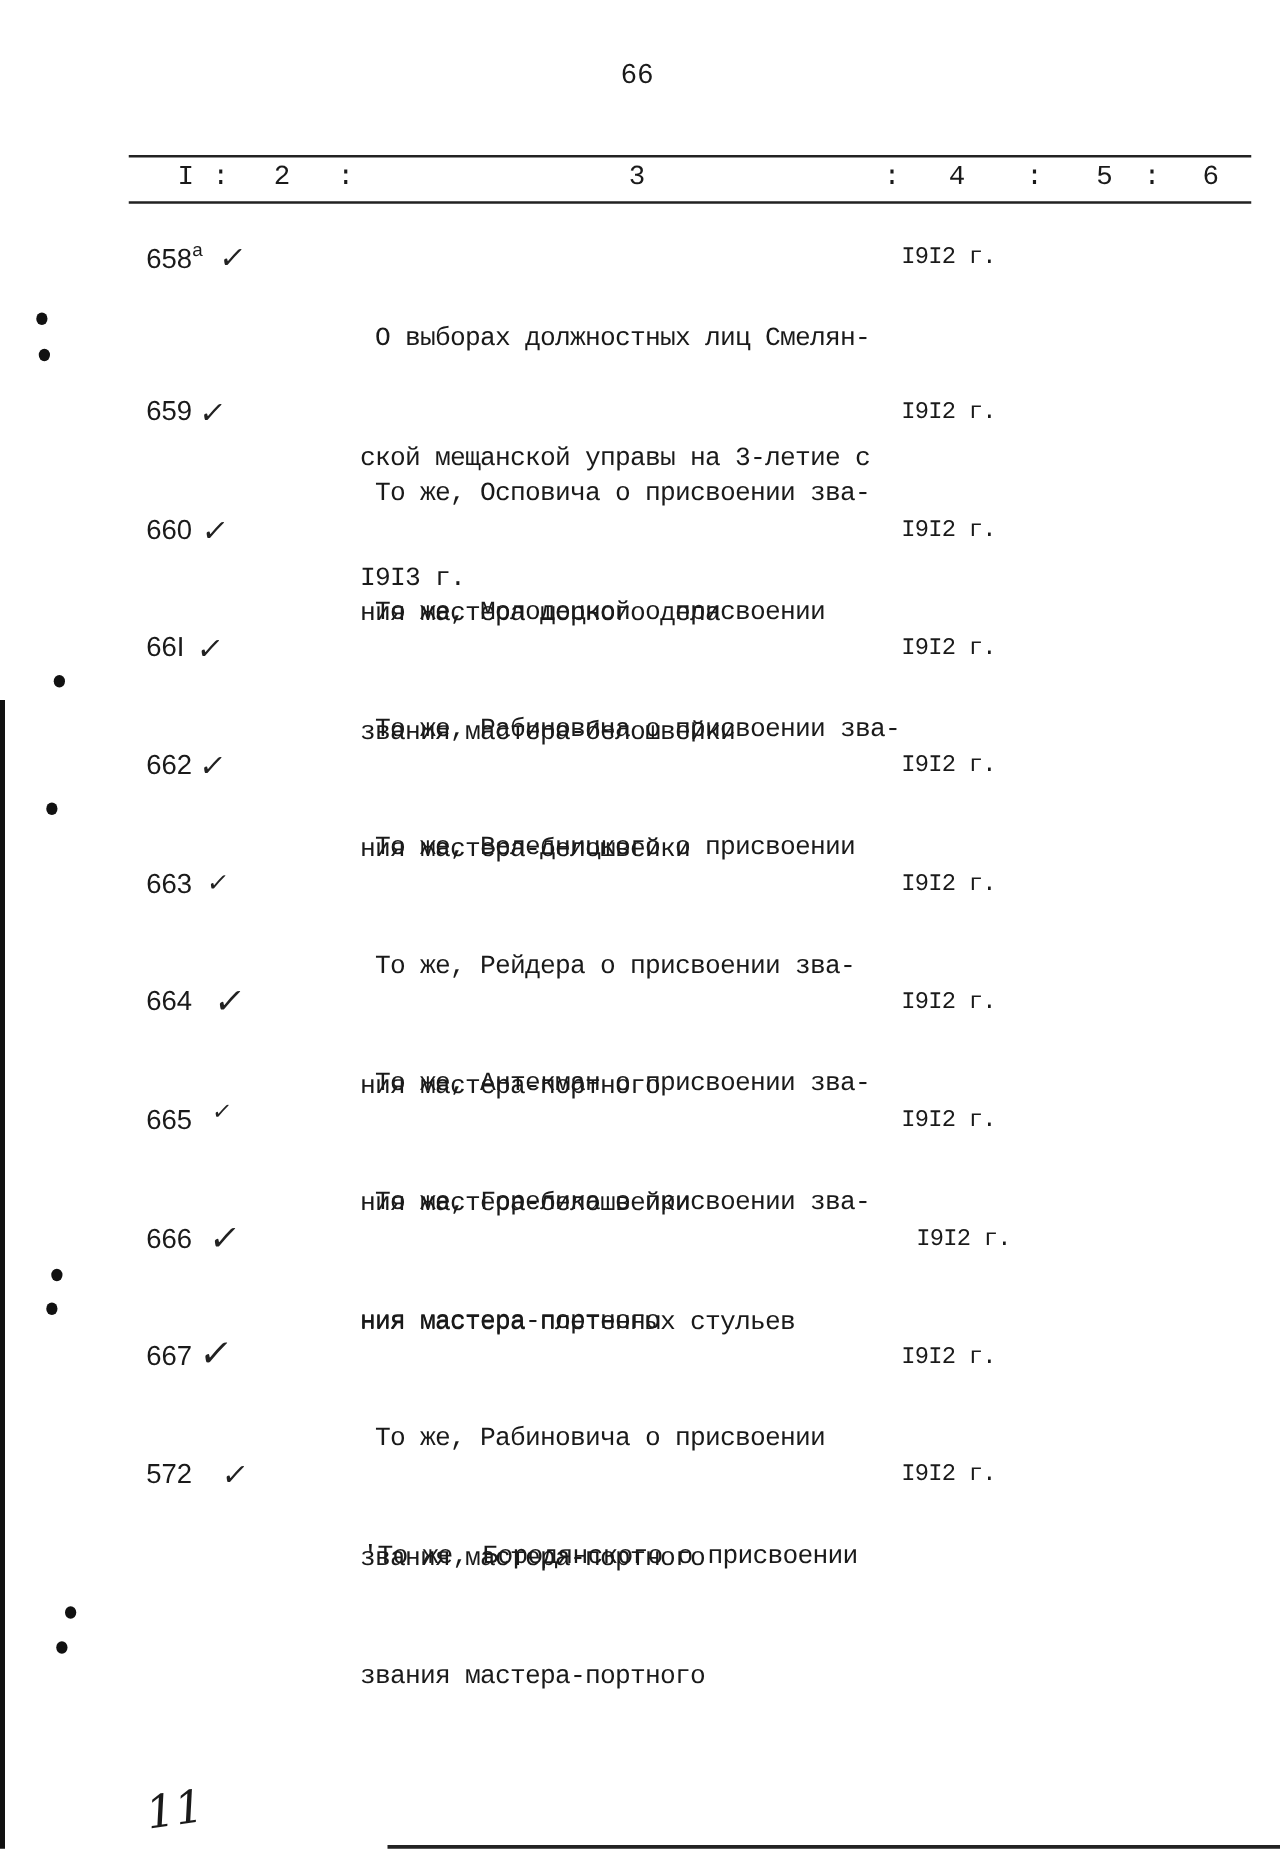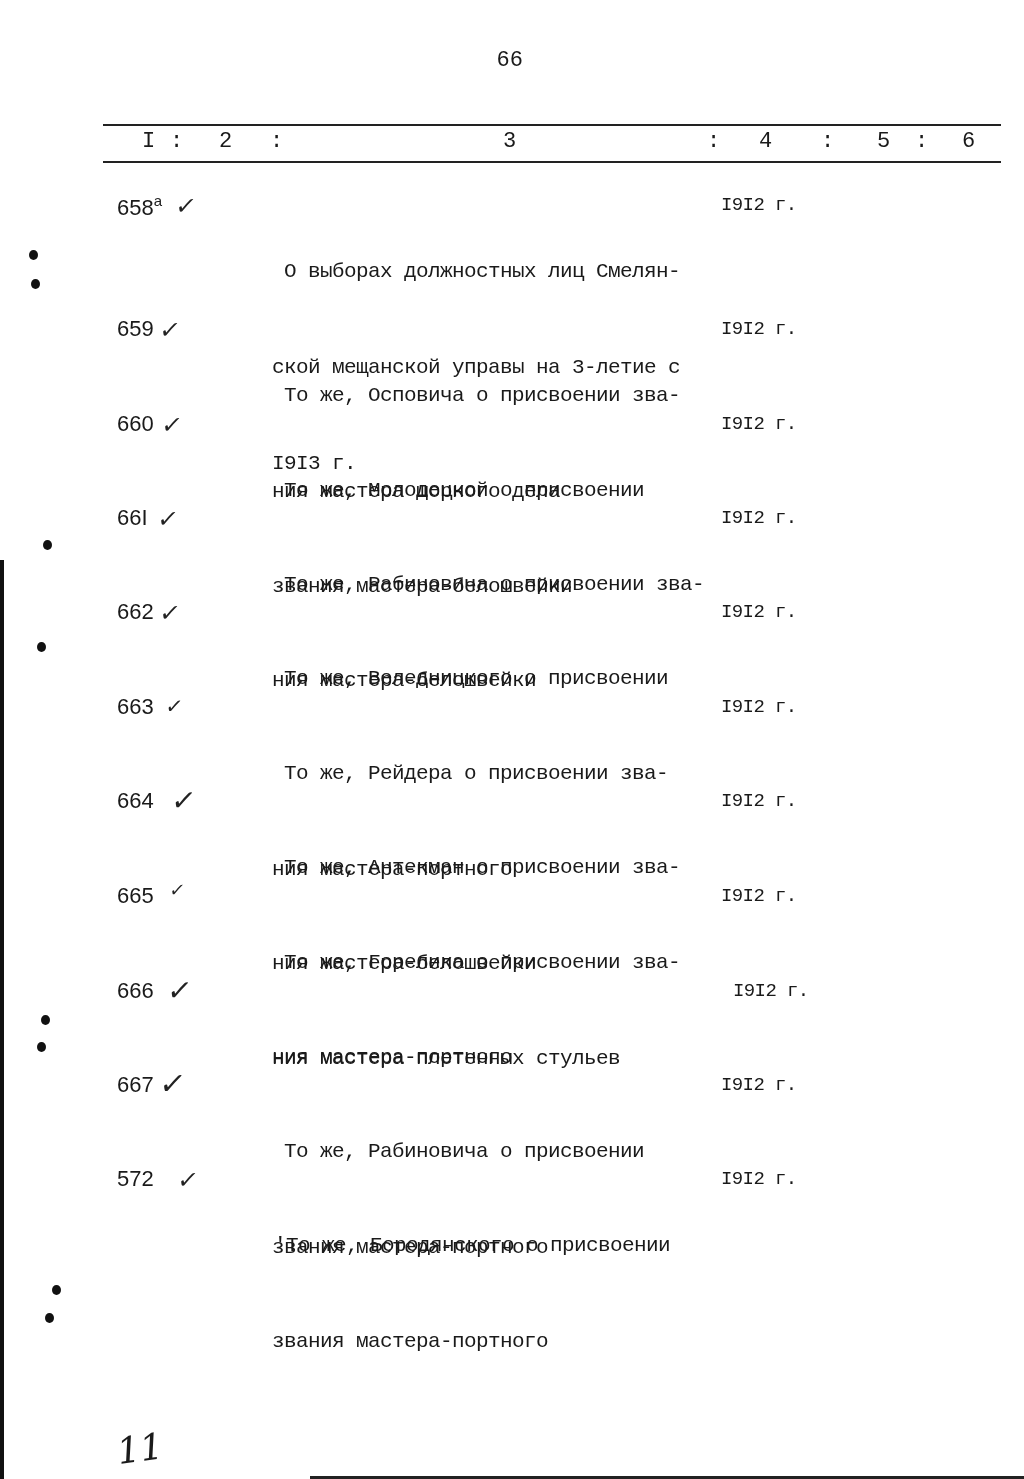--- a/index.html
+++ b/index.html
@@ -40,21 +40,21 @@
       font-size: 22px;
     }
     .entry-number sup { font-size: 15px; vertical-align: 9px; }
     .check {
       position: absolute;
       font-family: "DejaVu Sans", sans-serif;
       font-size: 24px; color: #222;
       transform: skewX(-10deg);
     }
     .desc {
-      position: absolute; left: 272px;
+      position: absolute; left: 288px;
       font-size: 21px; line-height: 32px;
       white-space: pre;
       letter-spacing: -0.6px;
     }
     .date {
       position: absolute; left: 721px; font-size: 19px; letter-spacing: -0.6px;
     }
     .hole {
       position: absolute; width: 9px; height: 10px; border-radius: 50%;
       background: #111;

